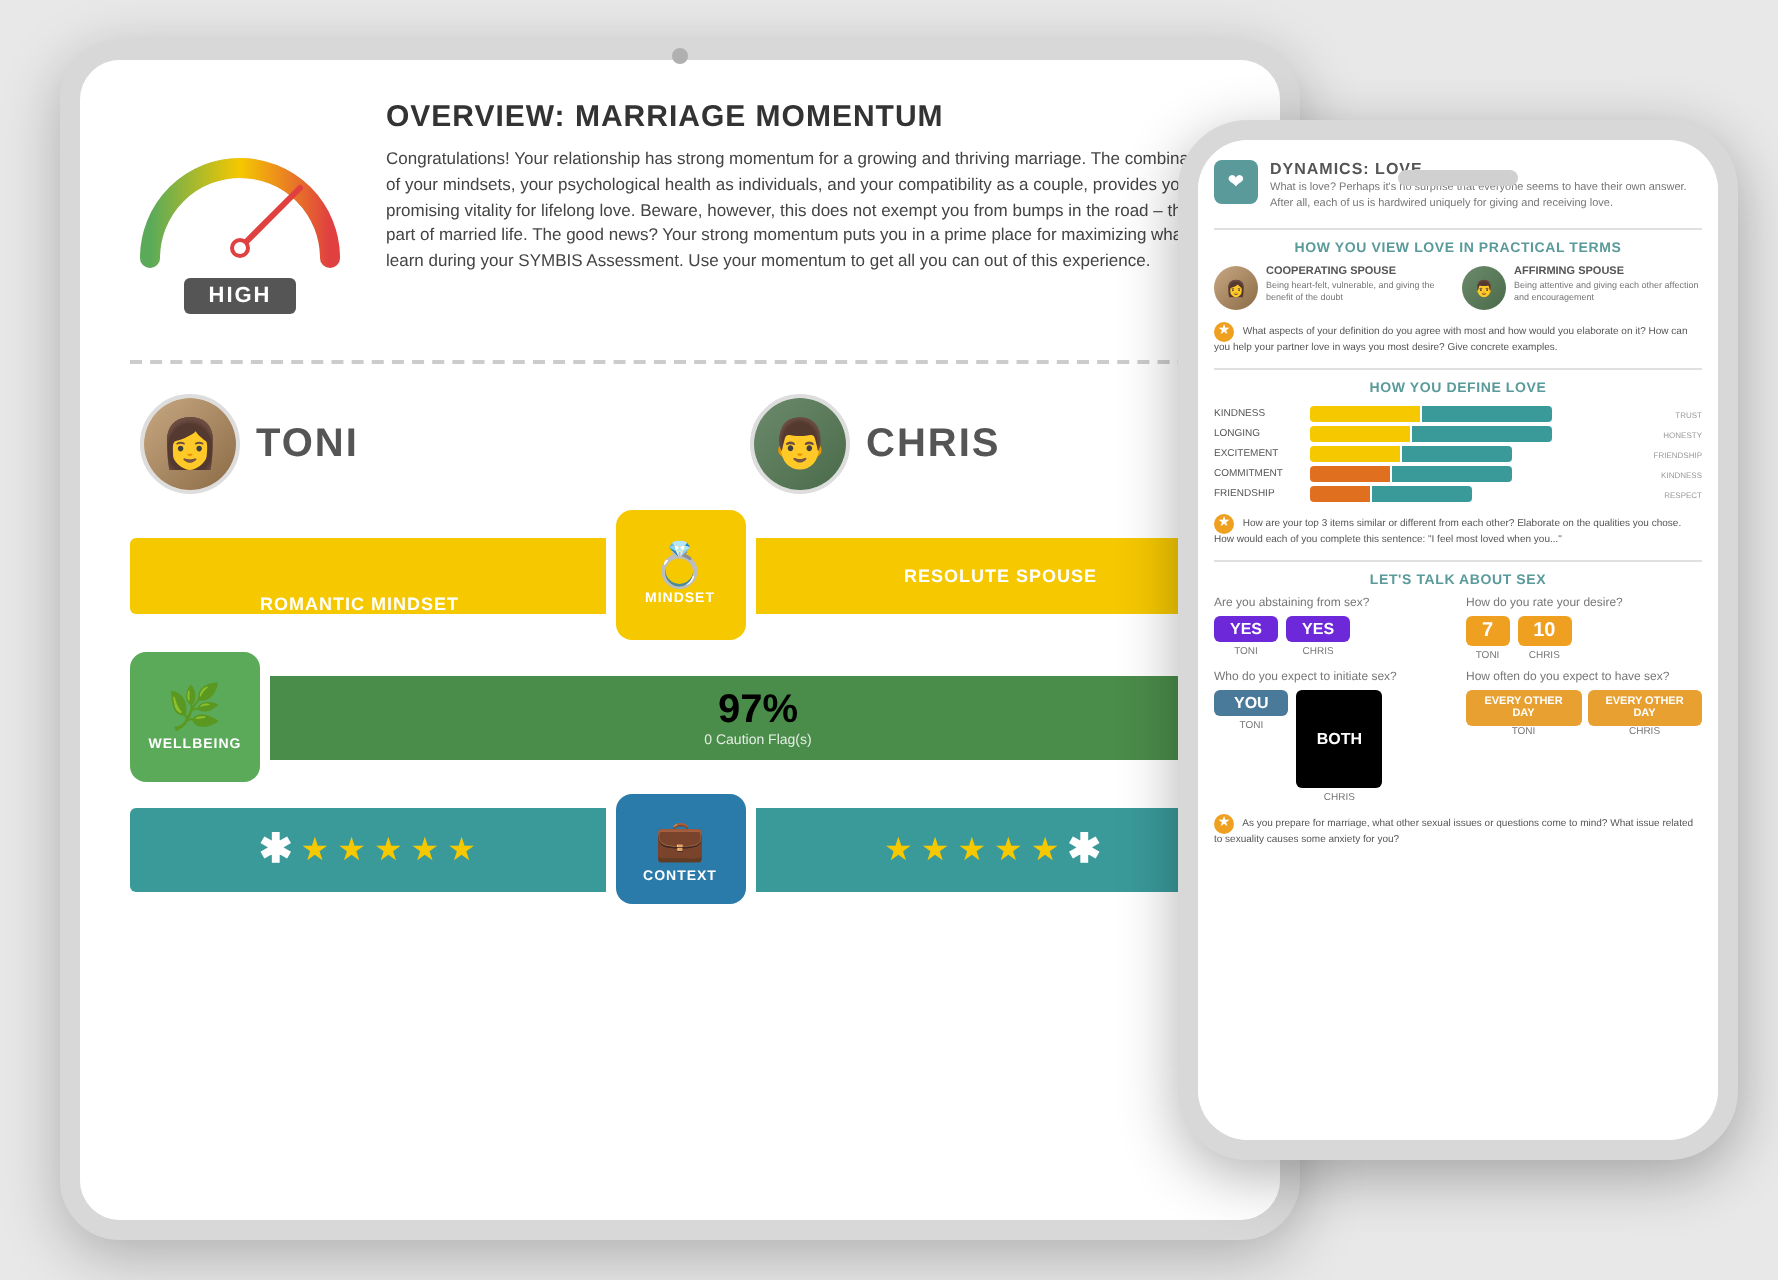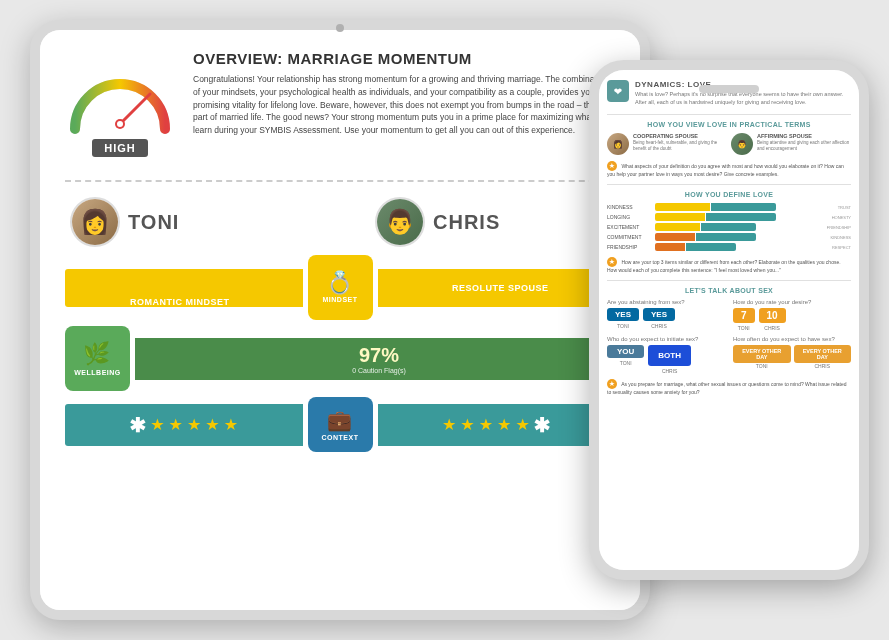--- a/index.html
+++ b/index.html
@@ -416,21 +416,21 @@
       flex: 1;
     }
 
     .sex-col-title {
       font-size: 6px;
       color: #777;
       margin-bottom: 3px;
     }
 
     .yes-badge {
-      background: #0369a1;
+      background: #6d28d9;
       color: white;
       font-size: 8px;
       font-weight: bold;
       padding: 2px 8px;
       border-radius: 3px;
       display: inline-block;
       margin-bottom: 2px;
     }
 
     .number-badge {
@@ -472,25 +472,25 @@
       color: white;
       font-size: 8px;
       font-weight: bold;
       padding: 2px 10px;
       border-radius: 3px;
       display: inline-block;
       margin-bottom: 2px;
     }
 
     .both-badge {
-      background: #1d4ed8;
+      background: #000000;
       color: white;
       font-size: 8px;
       font-weight: bold;
-      padding: 6px 10px;
+      padding: 20px 10px;
       border-radius: 3px;
       display: inline-block;
       margin-bottom: 2px;
     }
 
     
     .mindset-box {
       width: 65px;
       height: 65px;
       background: #f5c800;
@@ -635,21 +635,21 @@
             <span style="font-size:9px; font-weight:bold; color:white; letter-spacing:0.5px;">RESOLUTE SPOUSE</span>
           </div>
         </div>
 
         <div class="bar-row" style="margin-bottom:6px;">
           <div class="wellbeing-box">
             <div class="wellbeing-leaf">🌿</div>
             <div class="wellbeing-text">WELLBEING</div>
           </div>
           <div class="bar-right green-dark" style="height:42px; flex:1; display:flex; flex-direction:column; align-items:center; justify-content:center;">
-            <span style="font-size:20px; font-weight:bold; color:#fef9c3;">97%</span>
+            <span style="font-size:20px; font-weight:bold; color:#000000;">97%</span>
             <span style="font-size:7px; color:rgba(255,255,255,0.85);">0 Caution Flag(s)</span>
           </div>
         </div>
 
         <div class="bar-row">
           <div class="star-bar" style="flex:1; height:42px; border-radius:3px 0 0 3px;">
             <span class="star-asterisk">✱</span>
             <span class="star">★</span>
             <span class="star">★</span>
             <span class="star">★</span>

